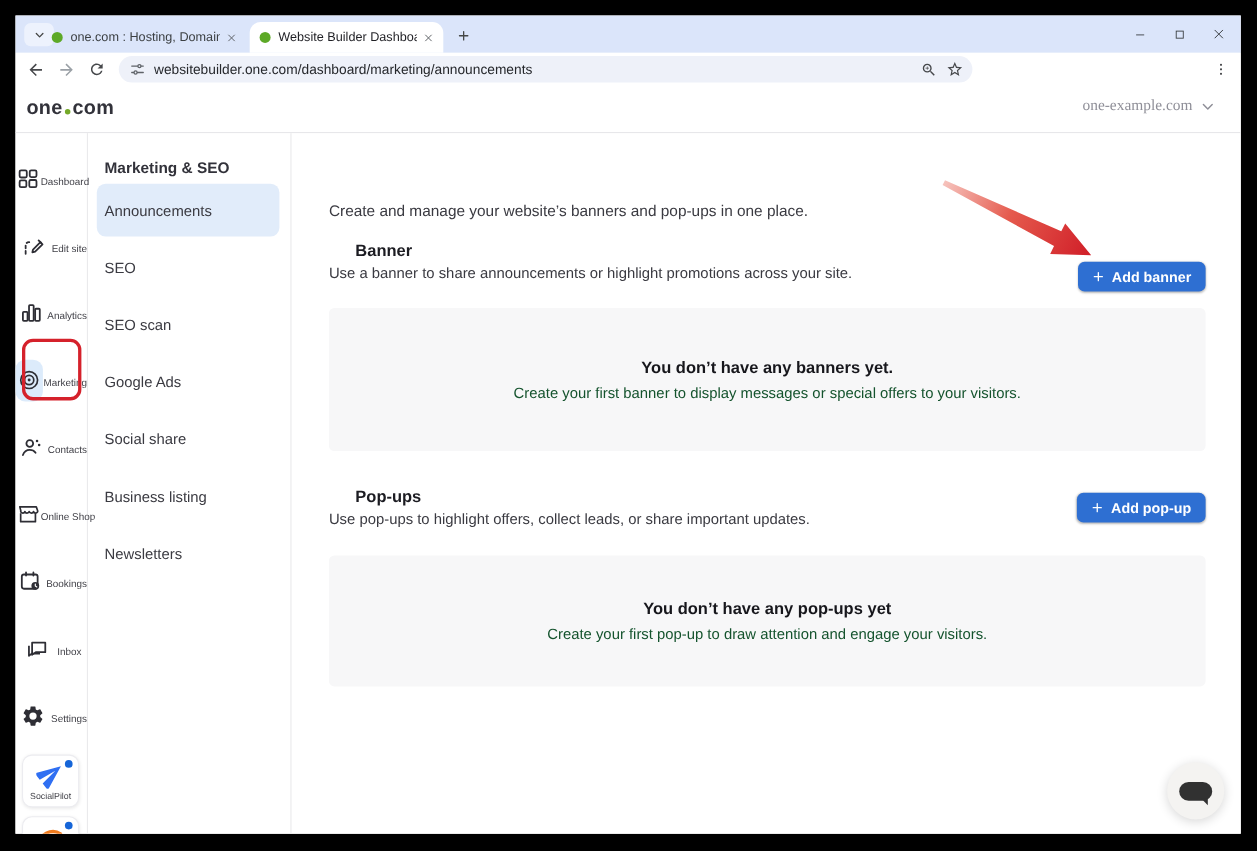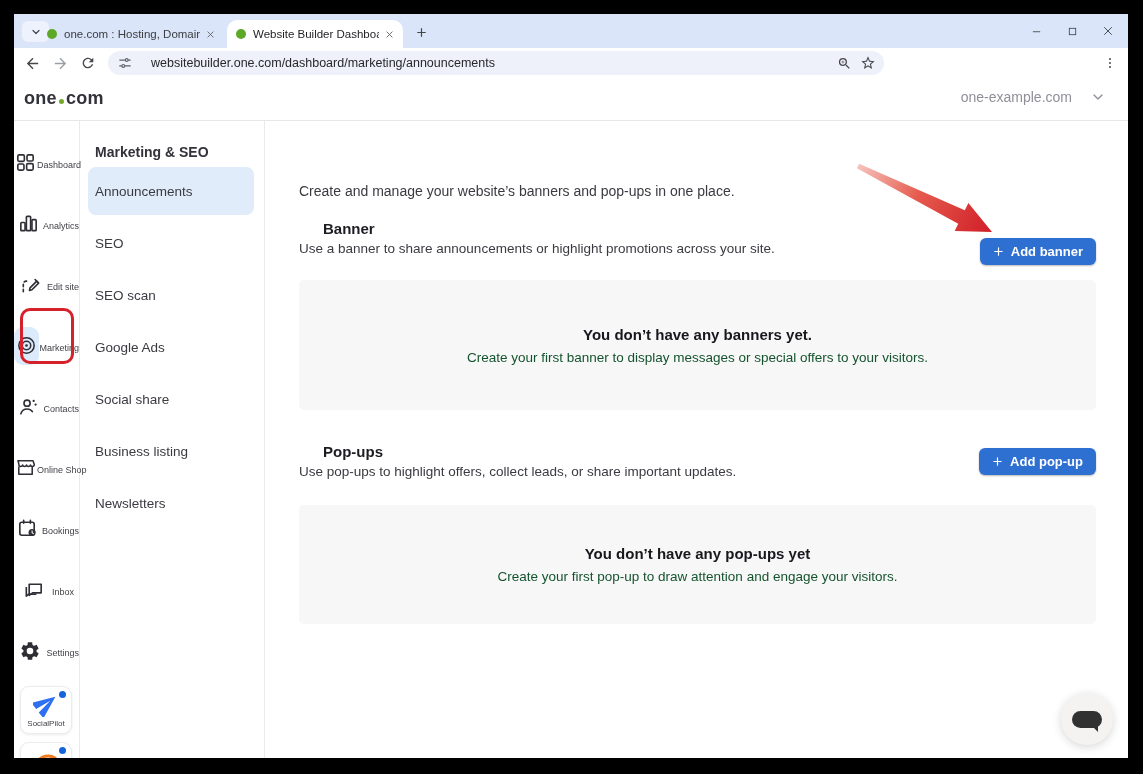--- a/index.html
+++ b/index.html
@@ -26,32 +26,32 @@
   .wb-min { right:80px; } .wb-max { right:44px; } .wb-close { right:8px; }
 
   
   .toolbar { position:relative; height:30px; background:#fff; }
   .navbtn { position:absolute; top:5px; width:20px; height:20px; display:flex;
     align-items:center; justify-content:center; }
   .nb-back { left:8px; } .nb-fwd { left:36px; } .nb-reload { left:64px; }
   .urlpill { position:absolute; left:94px; top:3px; width:776px; height:24px;
     background:#eef1f9; border-radius:13px; display:flex; align-items:center; }
   .tune { margin-left:10px; display:flex; }
-  .urltext { margin-left:19px; font-size:12.5px; color:#26282c; white-space:nowrap; }
+  .urltext { margin-left:8px; font-size:12.5px; color:#26282c; white-space:nowrap; }
   .pill-right { position:absolute; right:8px; display:flex; align-items:center; gap:8px; }
   .menu-dots { position:absolute; right:8px; top:5px; width:20px; height:20px;
     display:flex; align-items:center; justify-content:center; }
 
   
   .appheader { position:relative; height:43px; background:#fff; border-bottom:1px solid #e7e7ea; }
   .logo { position:absolute; left:10px; top:10px; font-size:18px; font-weight:700;
     color:#32323a; letter-spacing:.3px; display:flex; align-items:baseline; }
   .logo-dot { width:5px; height:5px; border-radius:50%; background:#74a928; margin:0 2px; }
   .domain-sel { position:absolute; right:22px; top:11px; display:flex; align-items:center;
-    gap:18px; font-size:14px; color:#8f8f98; }
+    gap:6px; font-size:14px; color:#8f8f98;font-family:Liberation Serif, serif; }
 
   
   .appbody { display:flex; height:637px; background:#fff; }
   .iconbar { position:relative; width:66px; border-right:1px solid #eaeaec; padding-top:13px; flex:0 0 auto; }
   .nav-item { position:relative; height:61px; display:flex; flex-direction:row; align-items:center; }
   .iconwrap { width:38px; height:38px; margin-top:-4px; border-radius:9px;
     display:flex; align-items:center; justify-content:center; }
   .nav-item.selected .iconwrap { background:#dcebfb; }
   .nav-label { margin-top:1px; font-size:9px; color:#3f3f46; white-space:nowrap; }
   .anno-box { position:absolute; left:50%; top:-9px; transform:translateX(-50%);
@@ -250,38 +250,38 @@
               <rect x="13.6" y="4" width="6.4" height="6.4" rx="1.4"></rect>
               <rect x="4" y="13.6" width="6.4" height="6.4" rx="1.4"></rect>
               <rect x="13.2" y="13.2" width="6.8" height="6.8" rx="1.4"></rect>
             </svg>
         </div>
         <div class="nav-label">Dashboard</div>
       </div>
 
       <div class="nav-item">
         <div class="iconwrap">
+          <svg width="23" height="23" viewBox="0 0 24 24" fill="none" stroke="#2e2e35" stroke-width="1.7" stroke-linecap="round" stroke-linejoin="round">
+              <path d="M4.5 19.5v-8a3 3 0 0 1 3-3h2" stroke-dasharray="2.6 2.6"></path>
+              <path d="M11.5 15.5l7-7 2 2-7 7-2.6.6z"></path>
+              <path d="M16.8 6.8l2.4 2.4"></path>
+            </svg>
+        </div>
+        <div class="nav-label">Edit site</div>
+      </div>
+
+      <div class="nav-item">
+        <div class="iconwrap">
           <svg width="23" height="23" viewBox="0 0 24 24" fill="none" stroke="#2e2e35" stroke-width="1.7" stroke-linejoin="round">
               <rect x="4" y="11" width="4.4" height="8.5" rx="0.8"></rect>
               <rect x="9.8" y="4.5" width="4.4" height="15" rx="0.8"></rect>
               <rect x="15.6" y="8" width="4.4" height="11.5" rx="0.8"></rect>
             </svg>
         </div>
         <div class="nav-label">Analytics</div>
-      </div>
-
-      <div class="nav-item">
-        <div class="iconwrap">
-          <svg width="23" height="23" viewBox="0 0 24 24" fill="none" stroke="#2e2e35" stroke-width="1.7" stroke-linecap="round" stroke-linejoin="round">
-              <path d="M4.5 19.5v-8a3 3 0 0 1 3-3h2" stroke-dasharray="2.6 2.6"></path>
-              <path d="M11.5 15.5l7-7 2 2-7 7-2.6.6z"></path>
-              <path d="M16.8 6.8l2.4 2.4"></path>
-            </svg>
-        </div>
-        <div class="nav-label">Edit site</div>
       </div>
 
       <div class="nav-item selected">
         <div class="anno-box"></div>
         <div class="iconwrap">
           <svg width="23" height="23" viewBox="0 0 24 24">
               <circle cx="12" cy="12" r="8" fill="none" stroke="#2e2e35" stroke-width="1.6"></circle>
               <circle cx="12" cy="12" r="4.4" fill="none" stroke="#2e2e35" stroke-width="1.6"></circle>
               <circle cx="12" cy="12" r="1.4" fill="#2e2e35"></circle>
             </svg>

